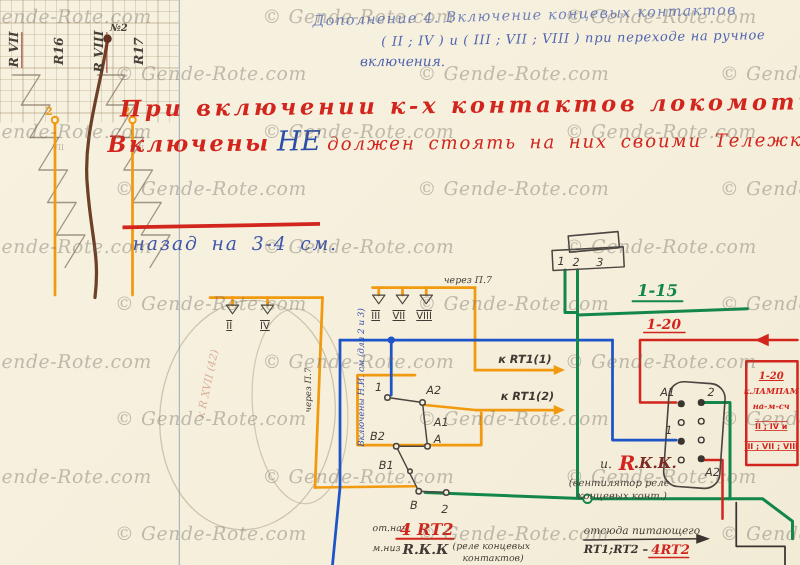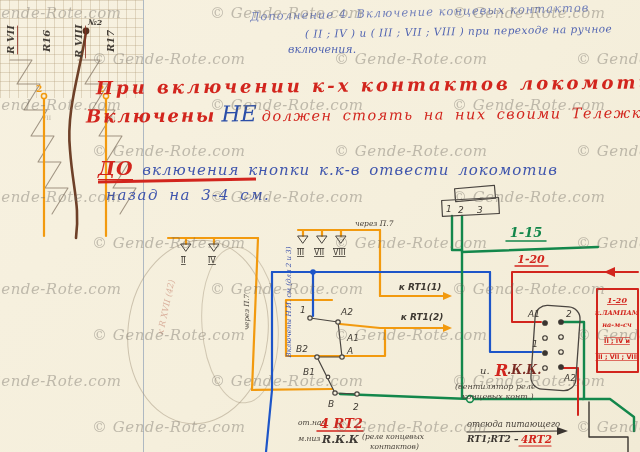--- a/index.html
+++ b/index.html
@@ -37,24 +37,20 @@
 
   <div class="hw blueink" style="left:250px;top:5px;font-size:11.5px;letter-spacing:1px;opacity:.72;transform:rotate(-1.5deg);">Дополнение 4. Включение концевых контактов</div>
   <div class="hw blueink" style="left:305px;top:25px;font-size:10.5px;letter-spacing:.5px;opacity:.9;transform:rotate(-1deg);">( II ; IV ) и ( III ; VII ; VIII ) при переходе на ручное</div>
   <div class="hw blueink" style="left:288px;top:43px;font-size:11px;opacity:.9;">включения.</div>
 
   <div class="hw redink" style="left:96px;top:74px;font-size:18px;font-weight:bold;letter-spacing:3px;transform:rotate(-.6deg);">При включении к-х контактов локомотива в</div>
   <div class="hw" style="left:86px;top:100px;transform:rotate(-.5deg);">
     <span class="redink" style="font-size:18px;font-weight:bold;letter-spacing:2px;">Включены</span>
     <span class="ne">НЕ</span>
     <span class="redink" style="font-size:14.5px;letter-spacing:1.5px;word-spacing:4px;">должен стоять на них своими Тележками.</span>
-  </div>
-  <div class="hw blueink" style="left:98px;top:157px;font-size:15px;letter-spacing:1px;word-spacing:3px;">
-    <span class="do">ДО</span>
-    <span> включения кнопки к.к-в отвести локомотив</span>
   </div>
   <div style="position:absolute;left:98px;top:179px;width:158px;height:2.5px;background:#d2251d;transform:rotate(-1deg);z-index:20;"></div>
   <div class="hw blueink" style="left:106px;top:186px;font-size:15px;letter-spacing:1.5px;word-spacing:4px;">назад на 3-4 см.</div>
 
   <svg width="640" height="452" viewBox="0 0 640 452" stroke-linecap="round" stroke-linejoin="round">
 
     <g stroke="rgba(125,110,92,.7)" stroke-width="1.1" fill="none">
       <polyline points="10,60 32,60 17,84 40,84 24,110 47,110 31,136 54,136 38,162 61,162 45,188 68,188 52,214"></polyline>
       <polyline points="78,60 100,60 85,84 108,84 92,110 115,110 99,136 122,136 106,162 129,162 113,188 136,188 120,214"></polyline>
     </g>

